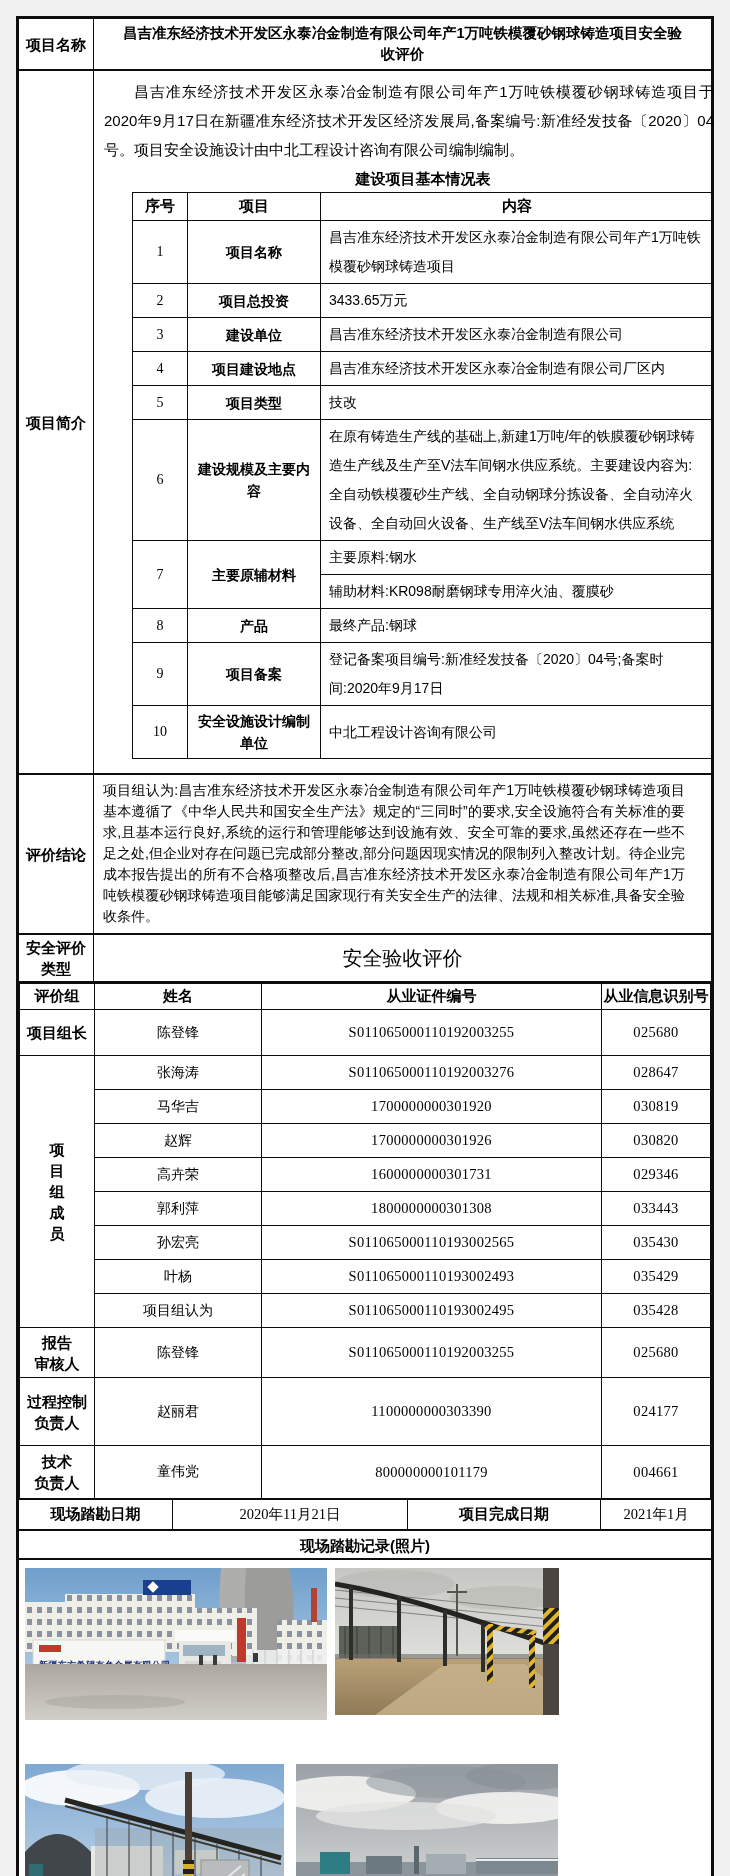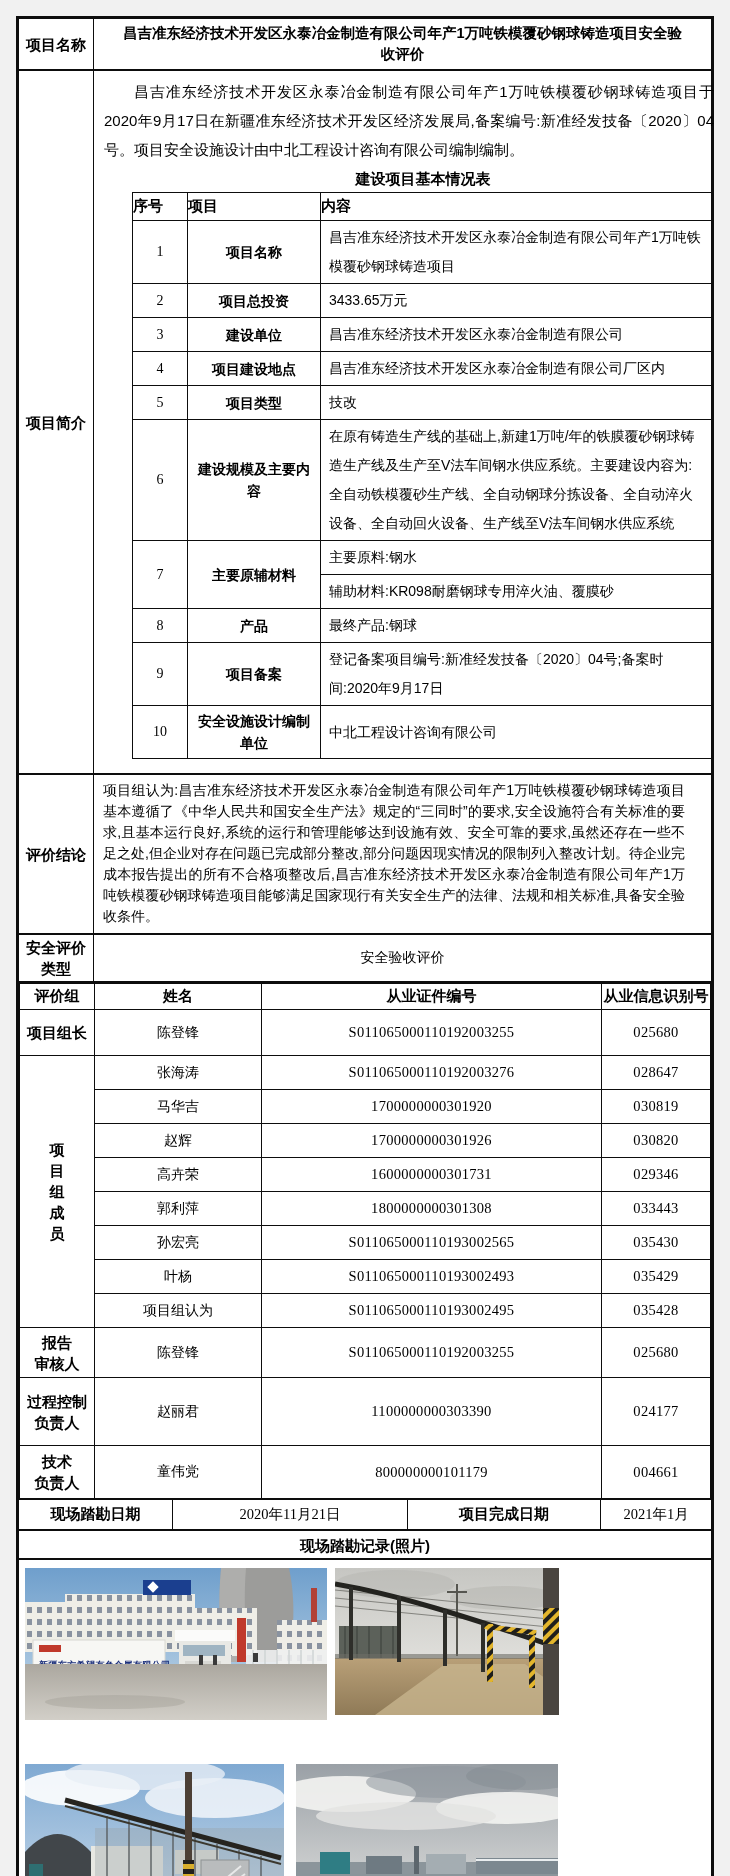--- a/index.html
+++ b/index.html
@@ -41,38 +41,38 @@
   .intro-para {
     font-size: 15px; line-height: 29px; text-align: justify;
     text-indent: 2em; margin-top: 4px;
   }
   .info-title { text-align: center; font-weight: bold; font-size: 15px; margin: 6px 0 3px 28px; width: 582px; }
   .info-table {
     width: 582px; margin: 0 0 6px 28px;
     border-collapse: collapse; table-layout: fixed;
   }
   .info-table th, .info-table td { border: 1px solid #0d0d0d; }
-  .info-table th { font-size: 15px; font-weight: bold; height: 27px; text-align: left; }
+  .info-table th { font-size: 15px; font-weight: bold; height: 27px; text-align: center; }
   .info-table td { font-size: 14px; vertical-align: middle; }
   .c-no  { text-align: center; font-family: "Liberation Serif", serif; font-size: 15px; }
   .c-item{ text-align: center; font-weight: bold; padding: 4px 6px; line-height: 22px; }
   .c-content { padding: 2px 8px; line-height: 29px; text-align: left; }
   .info-table tr { height: 28px; }
 
   
   .concl-text {
     font-size: 14px; line-height: 21px; text-align: justify;
     padding: 5px 26px 6px 9px;
   }
 
   
   .r-type { min-height: 48px; }
   .type-value {
     display: flex; align-items: center; justify-content: center;
-    font-size: 14px;
+    font-size: 20px;
   }
 
   
   .team-table { width: 100%; border-collapse: collapse; table-layout: fixed; }
   .team-table th, .team-table td {
     border: 1px solid #0d0d0d; text-align: center; vertical-align: middle;
   }
   .team-table th { font-size: 15px; font-weight: bold; height: 26px; }
   .team-table td { font-size: 14px; }
   .team-table .role-cell { font-weight: bold; font-size: 15px; line-height: 21px; white-space: pre-line; padding: 3px 4px; }

